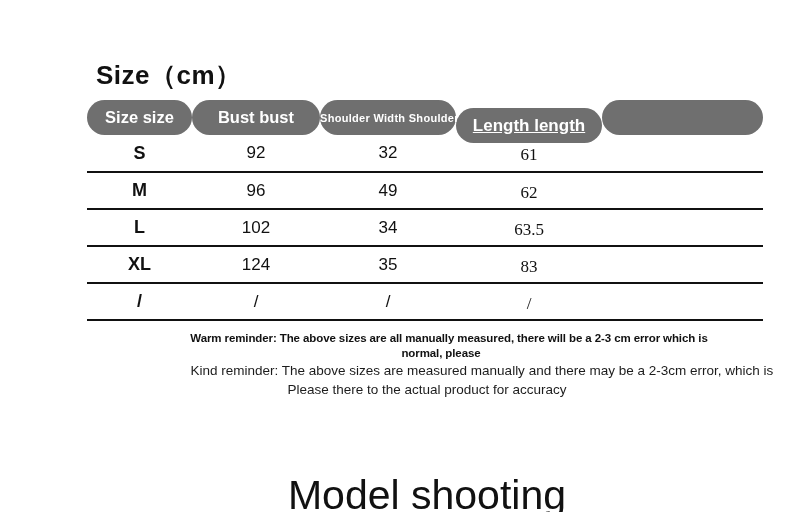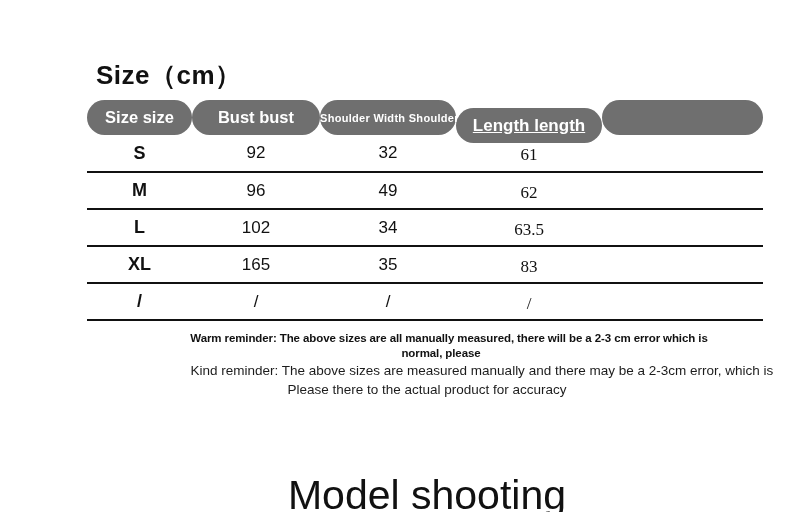--- a/index.html
+++ b/index.html
@@ -144,21 +144,21 @@
       </tr>
       <tr>
         <td class="size-col">L</td>
         <td>102</td>
         <td>34</td>
         <td class="length-col">63.5</td>
         <td></td>
       </tr>
       <tr>
         <td class="size-col">XL</td>
-        <td>165</td>
+        <td>124</td>
         <td>35</td>
         <td class="length-col">83</td>
         <td></td>
       </tr>
       <tr>
         <td class="size-col">/</td>
         <td>/</td>
         <td>/</td>
         <td class="length-col">/</td>
         <td></td>

